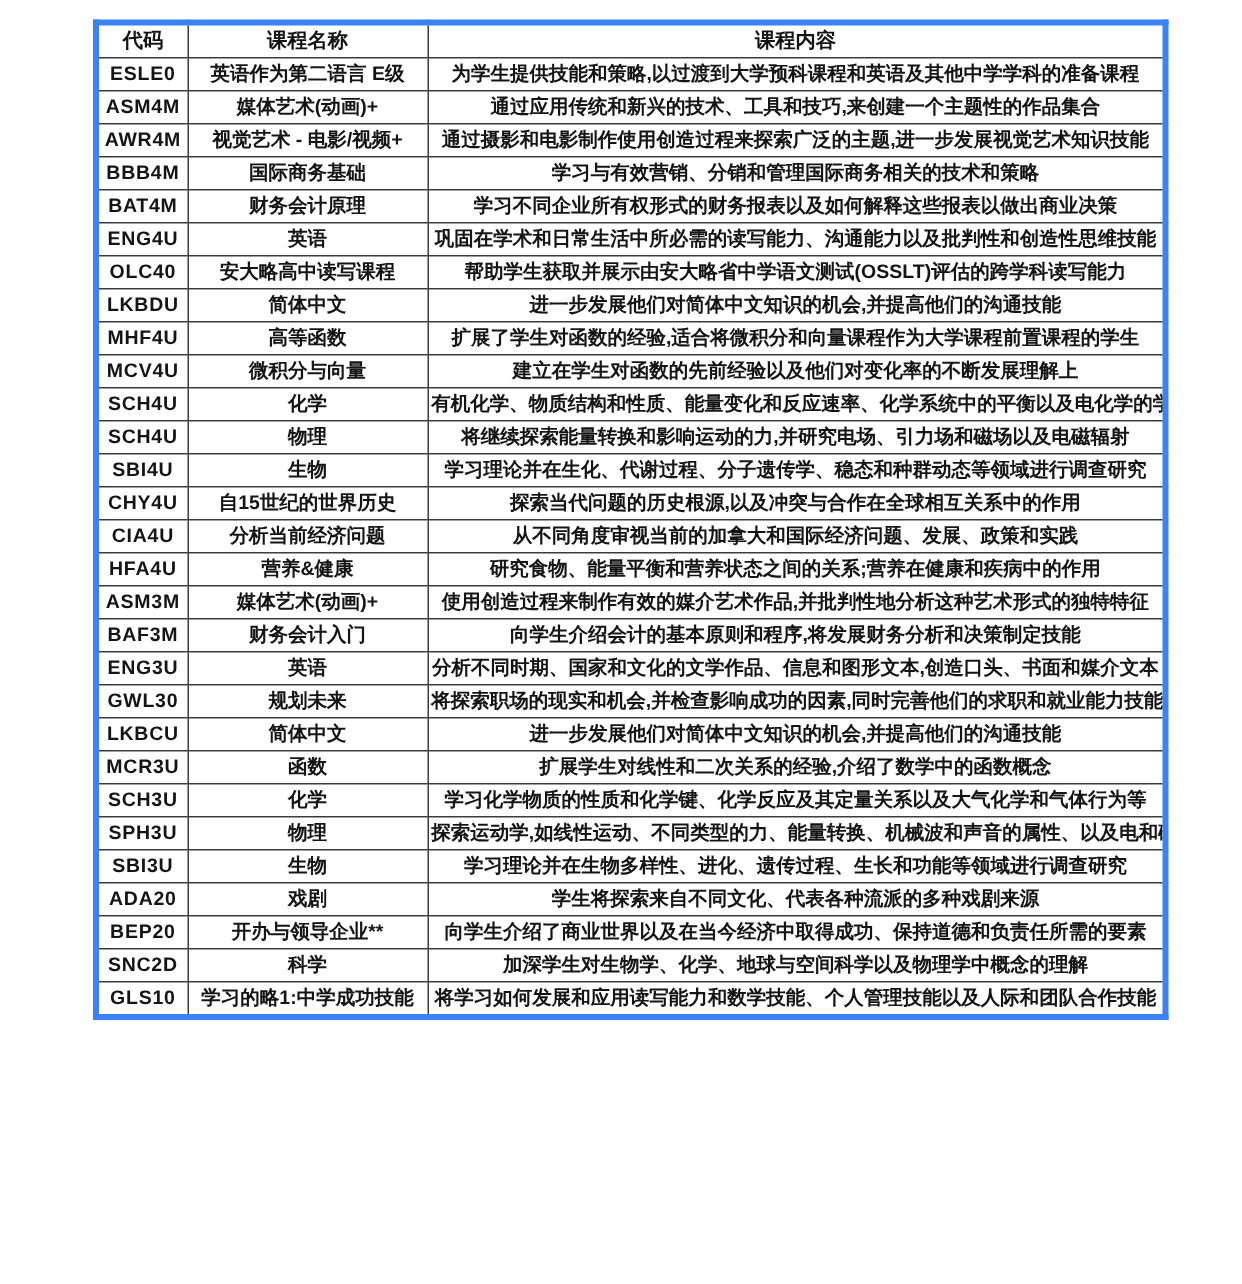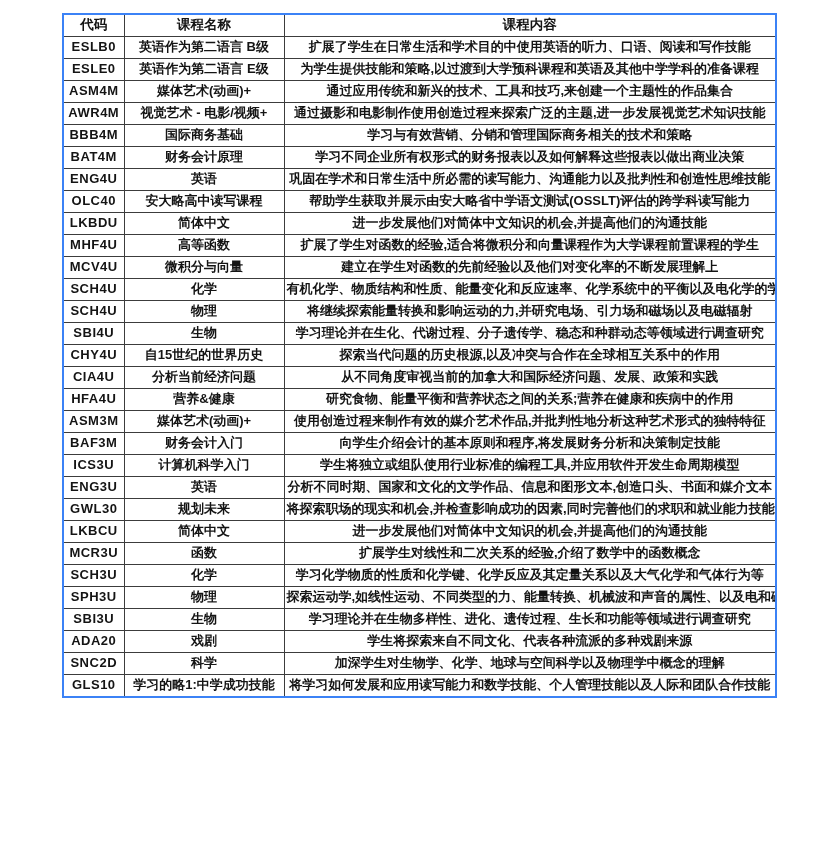--- a/index.html
+++ b/index.html
@@ -13,21 +13,21 @@
   .table-wrap {
     position: absolute;
     left: 62px;
     top: 13px;
   }
   table.course-table {
     border-collapse: collapse;
     table-layout: fixed;
     width: 713px;
     height: 610px;
-    border: 2px solid #3b82f6;
+    border: 4px solid #3b82f6;
   }
   table.course-table th,
   table.course-table td {
     border: 1px solid #3c3c3c;
     padding: 0 2px;
     text-align: center;
     vertical-align: middle;
     color: #141414;
     font-weight: 600;
     font-size: 13px;
@@ -62,25 +62,20 @@
       <col style="width:492px">
     </colgroup>
     <thead>
       <tr>
         <th>代码</th>
         <th>课程名称</th>
         <th>课程内容</th>
       </tr>
     </thead>
     <tbody id="rows">
-  <tr>
-    <td class="col-code">ESLB0</td>
-    <td class="col-name">英语作为第二语言 B级</td>
-    <td class="col-desc">扩展了学生在日常生活和学术目的中使用英语的听力、口语、阅读和写作技能</td>
-  </tr>
 
   <tr>
     <td class="col-code">ESLE0</td>
     <td class="col-name">英语作为第二语言 E级</td>
     <td class="col-desc">为学生提供技能和策略,以过渡到大学预科课程和英语及其他中学学科的准备课程</td>
   </tr>
 
   <tr>
     <td class="col-code">ASM4M</td>
     <td class="col-name">媒体艺术(动画)+</td>
@@ -179,25 +174,20 @@
     <td class="col-desc">使用创造过程来制作有效的媒介艺术作品,并批判性地分析这种艺术形式的独特特征</td>
   </tr>
 
 
   <tr>
     <td class="col-code">BAF3M</td>
     <td class="col-name">财务会计入门</td>
     <td class="col-desc">向学生介绍会计的基本原则和程序,将发展财务分析和决策制定技能</td>
   </tr>
 
-  <tr>
-    <td class="col-code">ICS3U</td>
-    <td class="col-name">计算机科学入门</td>
-    <td class="col-desc">学生将独立或组队使用行业标准的编程工具,并应用软件开发生命周期模型</td>
-  </tr>
 
   <tr>
     <td class="col-code">ENG3U</td>
     <td class="col-name">英语</td>
     <td class="col-desc">分析不同时期、国家和文化的文学作品、信息和图形文本,创造口头、书面和媒介文本</td>
   </tr>
 
   <tr>
     <td class="col-code">GWL30</td>
     <td class="col-name">规划未来</td>
@@ -233,20 +223,25 @@
     <td class="col-name">生物</td>
     <td class="col-desc">学习理论并在生物多样性、进化、遗传过程、生长和功能等领域进行调查研究</td>
   </tr>
 
   <tr>
     <td class="col-code">ADA20</td>
     <td class="col-name">戏剧</td>
     <td class="col-desc">学生将探索来自不同文化、代表各种流派的多种戏剧来源</td>
   </tr>
 
+  <tr>
+    <td class="col-code">BEP20</td>
+    <td class="col-name">开办与领导企业**</td>
+    <td class="col-desc">向学生介绍了商业世界以及在当今经济中取得成功、保持道德和负责任所需的要素</td>
+  </tr>
 
   <tr>
     <td class="col-code">SNC2D</td>
     <td class="col-name">科学</td>
     <td class="col-desc">加深学生对生物学、化学、地球与空间科学以及物理学中概念的理解</td>
   </tr>
 
   <tr>
     <td class="col-code">GLS10</td>
     <td class="col-name">学习的略1:中学成功技能</td>

